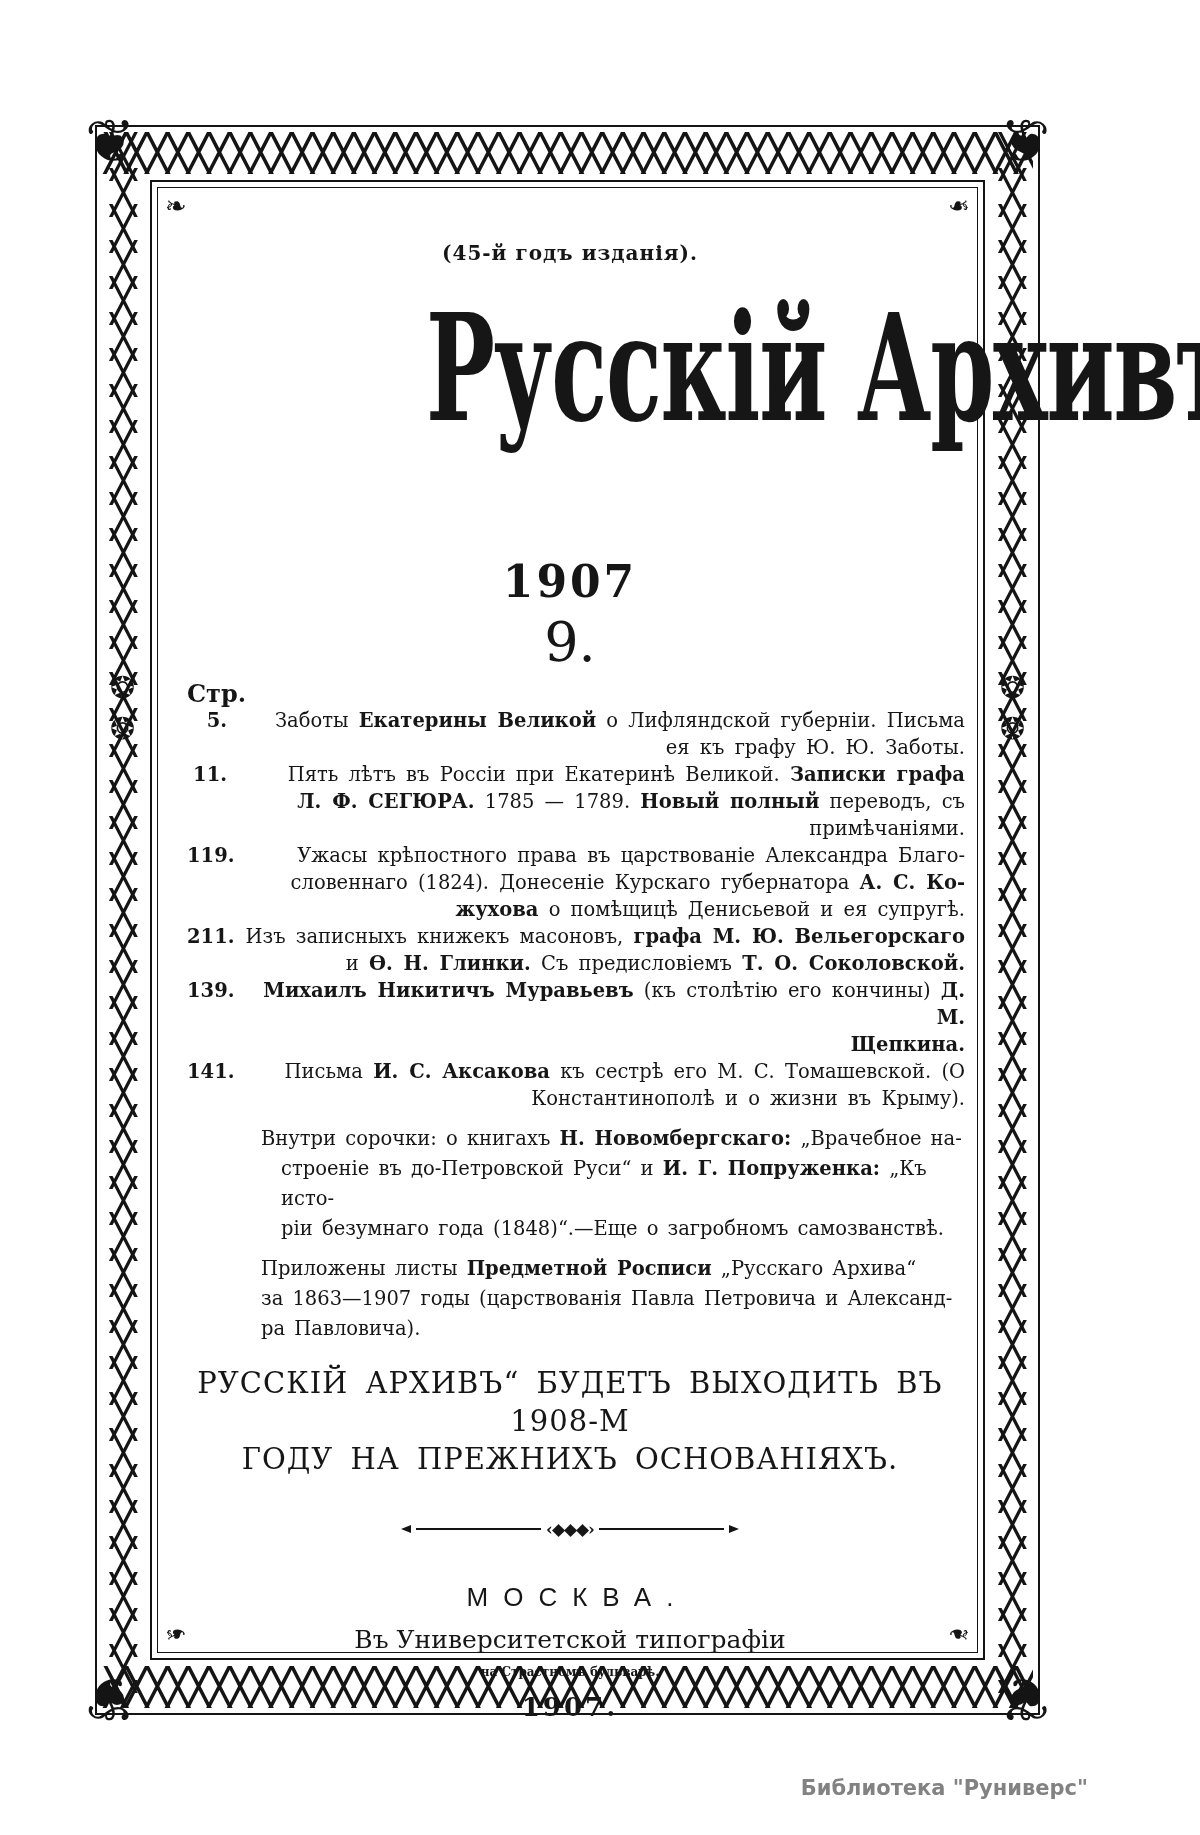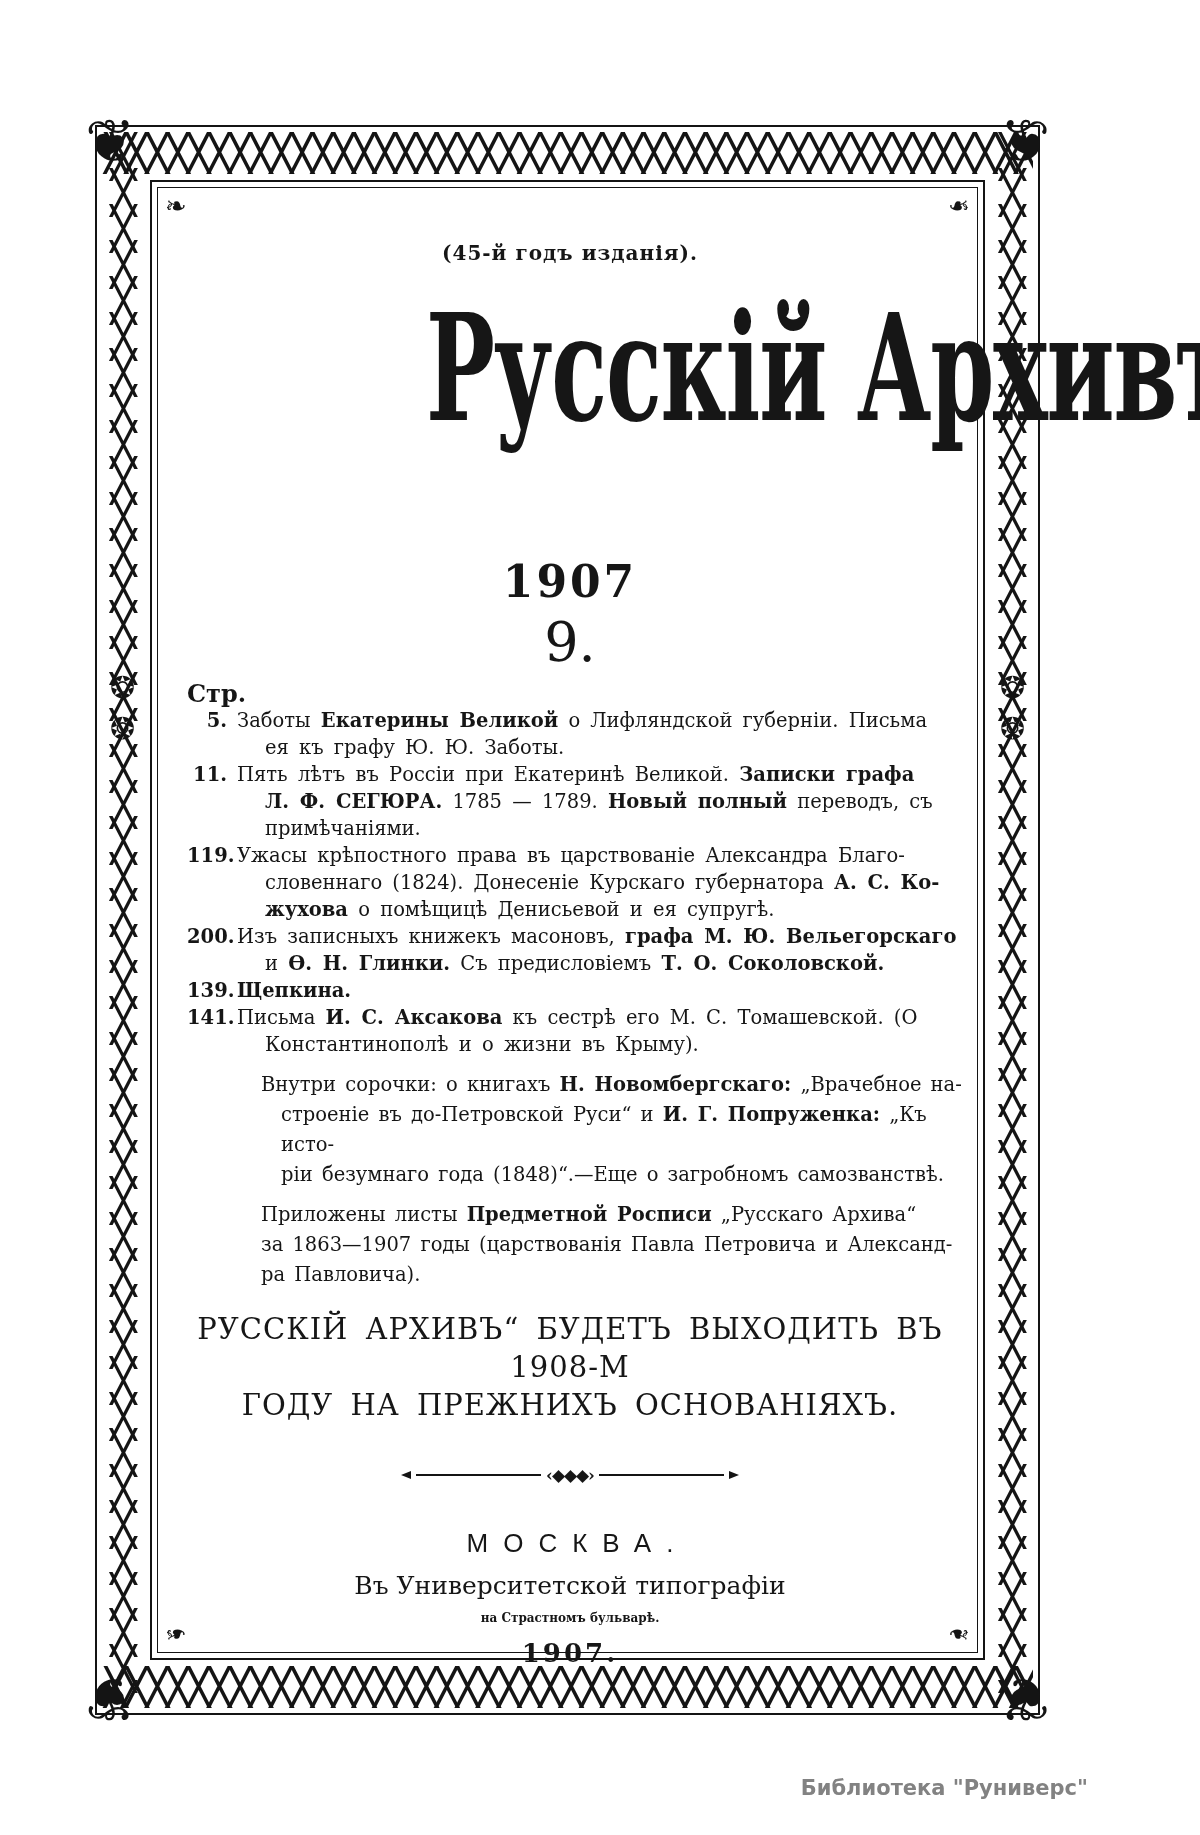--- a/index.html
+++ b/index.html
@@ -44,21 +44,21 @@
     display:inline-block;font-weight:bold;font-size:148px;line-height:176px;
     transform:scaleX(0.62);transform-origin:center;letter-spacing:-2px;white-space:nowrap;
   }
   .year-big{margin-top:96px;font-size:44px;line-height:48px;font-weight:bold;letter-spacing:3px;}
   .issue-no{margin-top:6px;font-size:54px;line-height:62px;}
   
   .toc{margin-top:6px;text-align:left;padding-left:12px;font-size:19.5px;line-height:27px;word-spacing:4px;}
   .page-col{font-size:24px;padding-left:0;font-weight:bold;}
   .toc-entry{display:flex;margin-top:0;}
   .toc-entry .num{width:40px;min-width:40px;text-align:right;margin-right:10px;font-weight:bold;}
-  .toc-entry .txt{flex:1;}
+  .toc-entry .txt{flex:1;text-align:right;}
   .toc-entry .txt .line:not(:first-child){padding-left:28px;}
   .b{font-weight:bold;}
   .notes{margin-top:12px;text-align:left;padding-left:74px;font-size:19.5px;line-height:30px;word-spacing:3px;}
   .note{margin-top:10px;}
   .note0 .line:not(:first-child){padding-left:20px;}
   
   .announcement{margin-top:20px;font-weight:normal;font-size:29px;line-height:38px;letter-spacing:1px;word-spacing:7px;}
   
   .divider{margin-top:42px;display:flex;align-items:center;justify-content:center;gap:5px;height:18px;}
   .divider .bar{width:125px;height:2px;background:#141414;}
@@ -127,29 +127,30 @@
         </div>
         <div class="toc-entry">
           <div class="num">119.</div>
           <div class="txt">
             <div class="line"><span>Ужасы крѣпостного права въ царствованіе Александра Благо-</span></div>
             <div class="line"><span>словеннаго (1824). Донесеніе Курскаго губернатора </span><span class="b">А. С. Ко-</span></div>
             <div class="line"><span class="b">жухова</span><span> о помѣщицѣ Денисьевой и ея супругѣ.</span></div>
           </div>
         </div>
         <div class="toc-entry">
-          <div class="num">200.</div>
+          <div class="num">211.</div>
           <div class="txt">
             <div class="line"><span>Изъ записныхъ книжекъ масоновъ, </span><span class="b">графа М. Ю. Вельегорскаго</span></div>
             <div class="line"><span>и </span><span class="b">Ѳ. Н. Глинки.</span><span> Съ предисловіемъ </span><span class="b">Т. О. Соколовской.</span></div>
           </div>
         </div>
         <div class="toc-entry">
           <div class="num">139.</div>
           <div class="txt">
+            <div class="line"><span class="b">Михаилъ Никитичъ Муравьевъ</span><span> (къ столѣтію его кончины) </span><span class="b">Д. М.</span></div>
             <div class="line"><span class="b">Щепкина.</span></div>
           </div>
         </div>
         <div class="toc-entry">
           <div class="num">141.</div>
           <div class="txt">
             <div class="line"><span>Письма </span><span class="b">И. С. Аксакова</span><span> къ сестрѣ его М. С. Томашевской. (О</span></div>
             <div class="line"><span>Константинополѣ и о жизни въ Крыму).</span></div>
           </div>
         </div>

